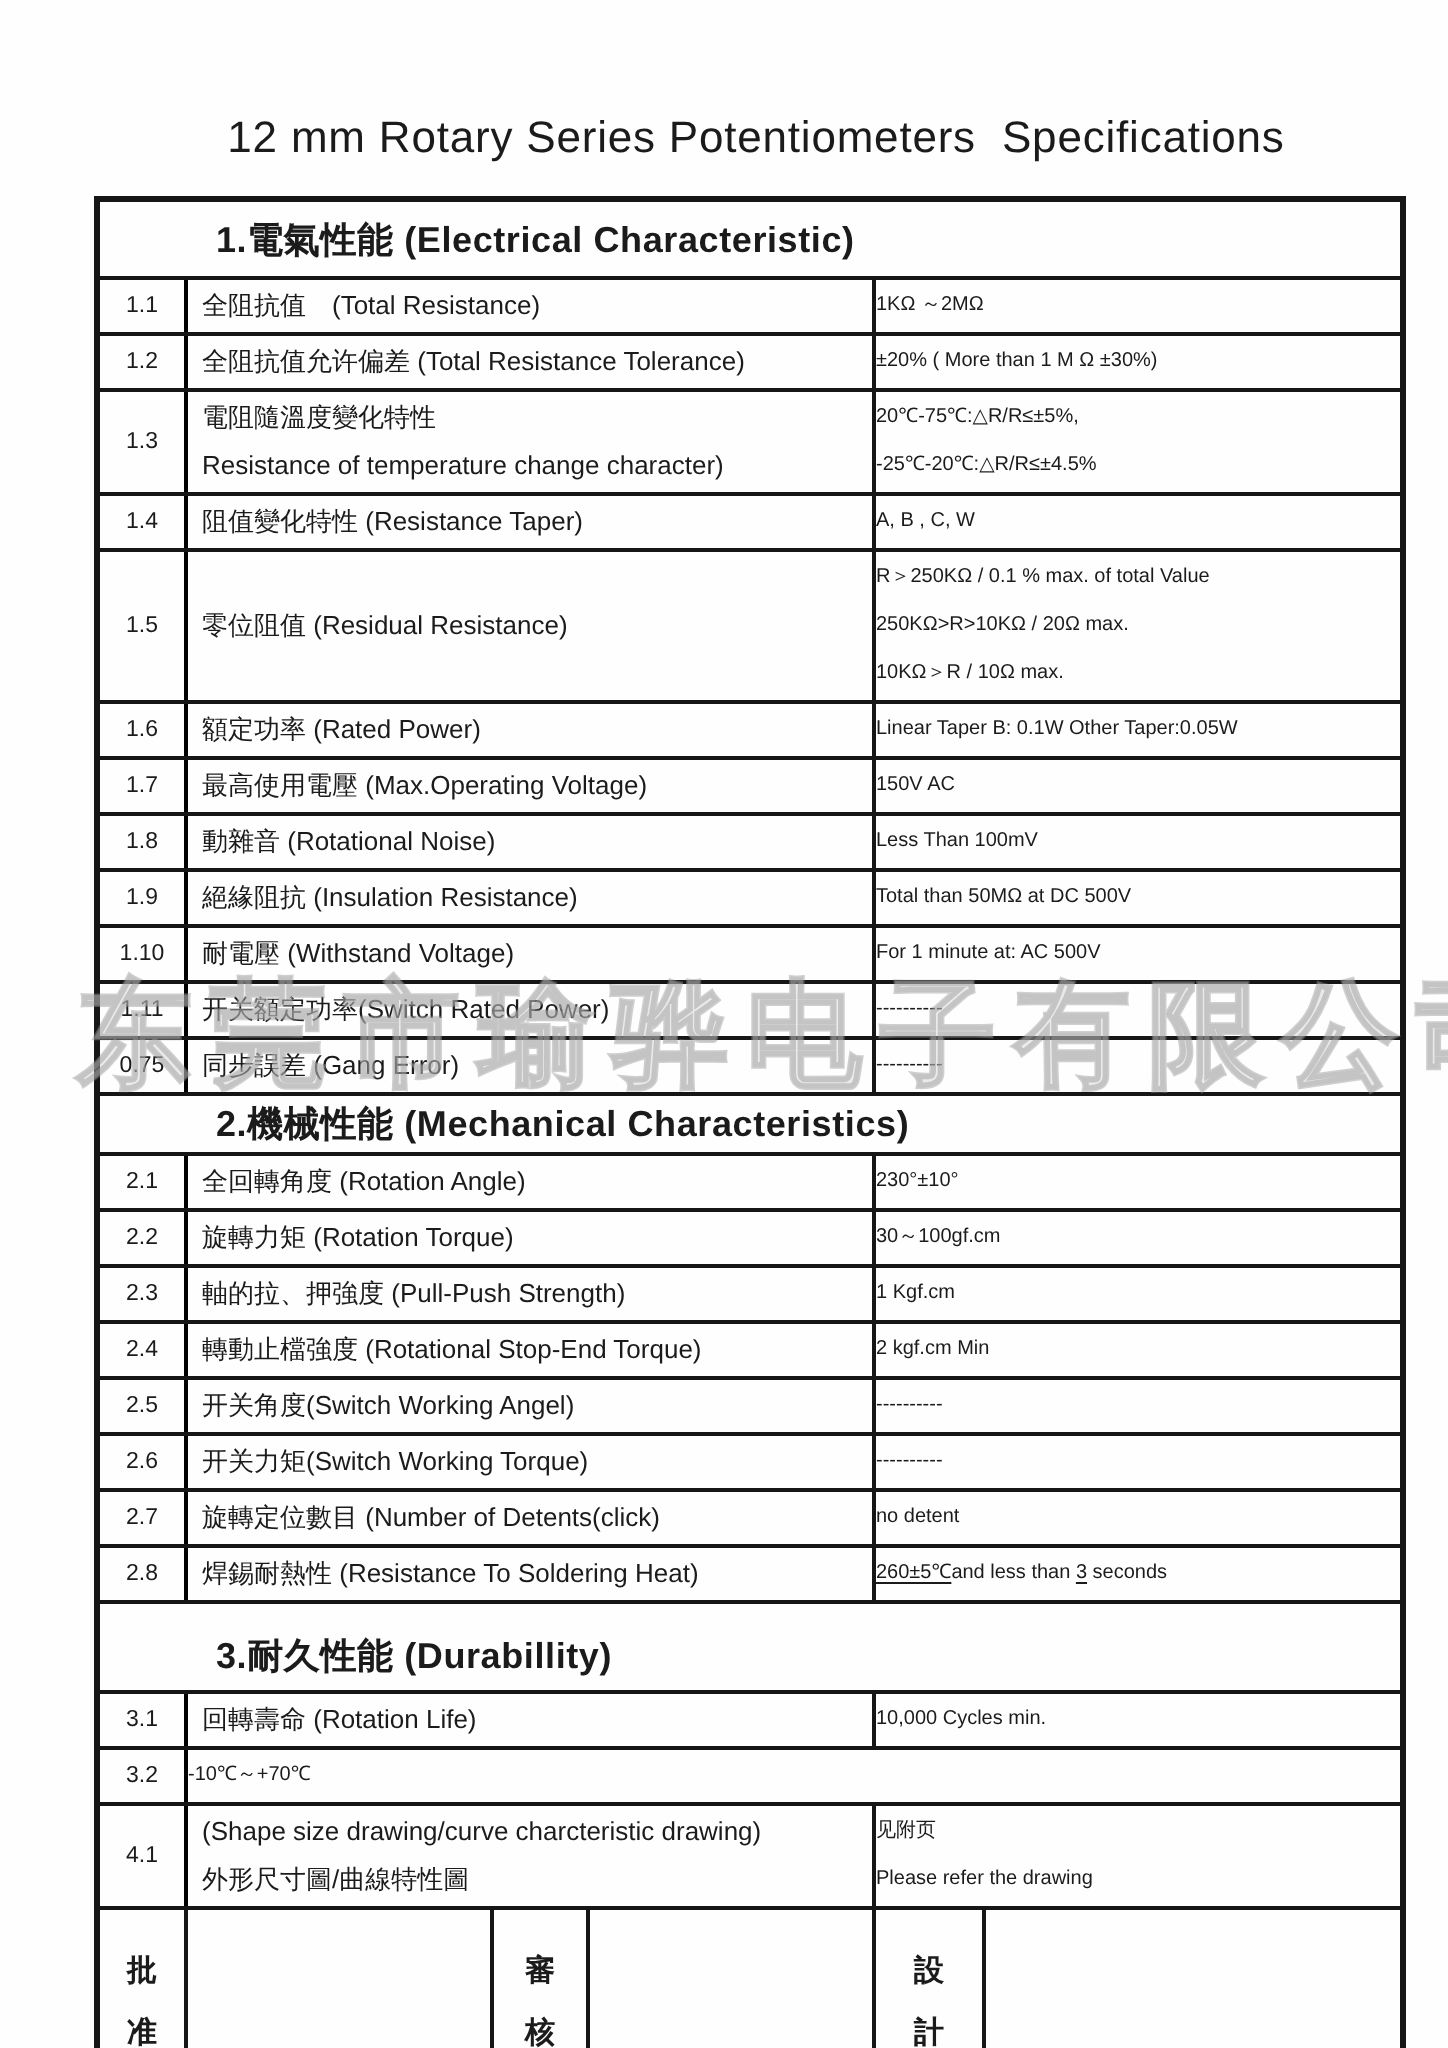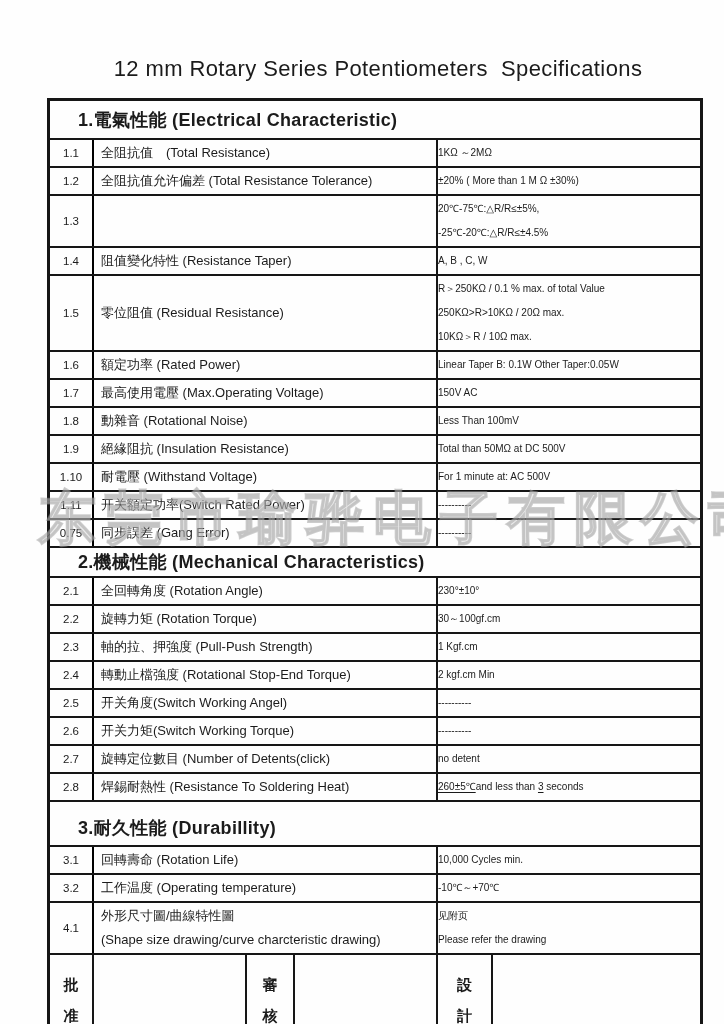--- a/index.html
+++ b/index.html
@@ -11,21 +11,21 @@
   .doc-title{
     position:absolute;top:56px;left:16px;width:100%;text-align:center;
     font-size:22px;font-weight:500;letter-spacing:.4px;white-space:pre;
   }
   .spec-table{
     position:absolute;left:47px;top:98px;width:656px;
     border:3px solid #161616;background:transparent;box-sizing:border-box;
   }
   .spec-table > div{box-sizing:border-box;}
   .sec-header{
-    display:flex;align-items:center;padding-left:28px;
+    display:flex;align-items:center;padding-left:58px;
     font-size:18px;font-weight:600;letter-spacing:.3px;
     border-top:2px solid #161616;
   }
   .sec-header:first-child{border-top:none;}
   .sh-0{height:37px;}
   .sh-1{height:30px;}
   .sh-2{height:45px;align-items:flex-end;padding-bottom:5px;}
   .row{
     display:grid;grid-template-columns:44px 344px 1fr;
     border-top:2px solid #161616;min-height:26px;
@@ -94,20 +94,22 @@
         <div class="c-label">
           <div class="ln">全阻抗值允许偏差 (Total Resistance Tolerance)</div>
         </div>
         <div class="c-value">
           <div class="ln">±20%  ( More than 1 M Ω ±30%)</div>
         </div>
       </div>
       <div class="row">
         <div class="c-num">1.3</div>
         <div class="c-label">
+          <div class="ln">電阻隨溫度變化特性</div>
+          <div class="ln">Resistance of temperature change character)</div>
         </div>
         <div class="c-value">
           <div class="ln"> 20℃-75℃:△R/R≤±5%,</div>
           <div class="ln">-25℃-20℃:△R/R≤±4.5%</div>
         </div>
       </div>
       <div class="row">
         <div class="c-num">1.4</div>
         <div class="c-label">
           <div class="ln">阻值變化特性  (Resistance Taper)</div>
@@ -268,32 +270,29 @@
         <div class="c-num">3.1</div>
         <div class="c-label">
           <div class="ln">回轉壽命  (Rotation Life)</div>
         </div>
         <div class="c-value">
           <div class="ln">10,000 Cycles min.</div>
         </div>
       </div>
       <div class="row">
         <div class="c-num">3.2</div>
-        <div class="c-label">
-          <div class="ln">工作温度  (Operating temperature)</div>
-        </div>
         <div class="c-value">
           <div class="ln">-10℃～+70℃</div>
         </div>
       </div>
       <div class="row">
         <div class="c-num">4.1</div>
         <div class="c-label">
+          <div class="ln">(Shape size drawing/curve charcteristic drawing)</div>
           <div class="ln">外形尺寸圖/曲線特性圖</div>
-          <div class="ln">(Shape size drawing/curve charcteristic drawing)</div>
         </div>
         <div class="c-value">
           <div class="ln">见附页</div>
           <div class="ln">Please refer the drawing</div>
         </div>
       </div>
       <div class="approval">
         <div class="a-cell a-label">
           <span>批</span>
           <span>准</span>

